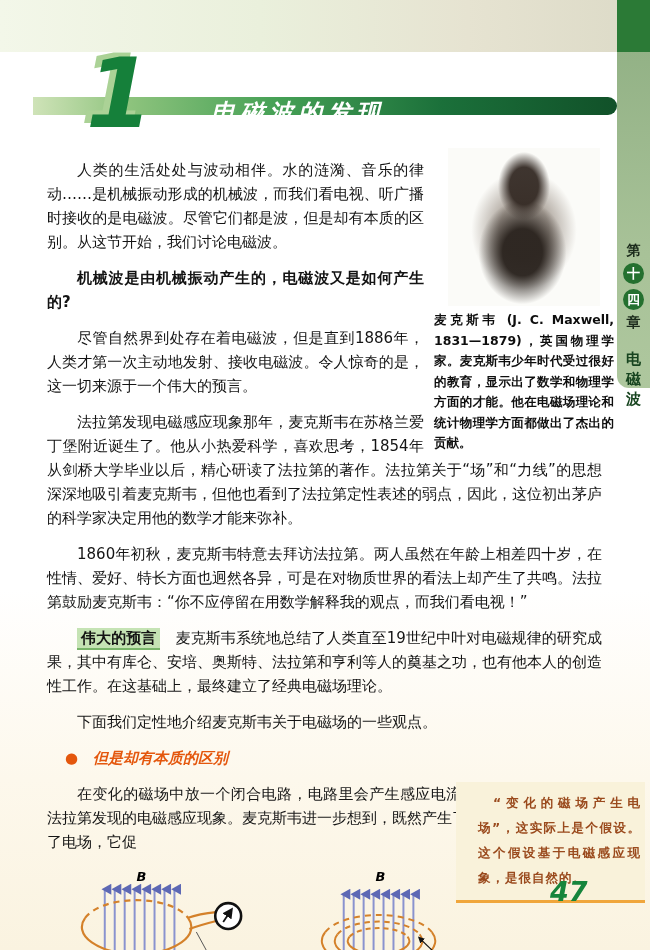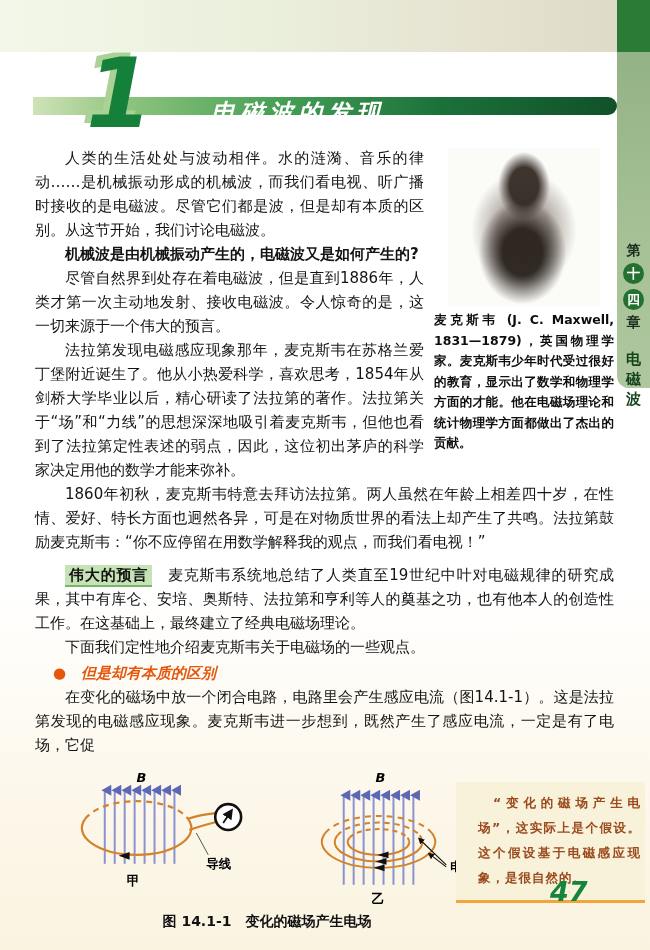--- a/index.html
+++ b/index.html
@@ -30,21 +30,21 @@
   .title-bar{position:absolute;left:33px;top:97px;width:584px;height:18px;
              border-radius:0 17px 17px 0;z-index:2;
              background:linear-gradient(90deg,#cfe3b8 0%,#8fc47e 16%,#45a055 42%,#1b703a 70%,#115129 100%);}
   .title-bar .title{display:block;padding-left:178px;line-height:32px;color:#ffffff;
                     font-size:24px;font-weight:bold;font-style:italic;letter-spacing:5px;
                     font-family:"DejaVu Serif","Liberation Serif",serif;}
 
   
   .content{position:absolute;left:35px;top:146px;width:579px;font-size:15px;line-height:24px;
            color:#141414;text-align:justify;}
-  .content p{margin:0;text-indent:2em;}
+  .content p{margin:12px;text-indent:2em;}
   .content p.q{font-weight:bold;}
   .figure-photo{float:right;width:180px;margin:2px 0 4px 10px;}
   .portrait{width:152px;height:158px;margin:0 auto;background:#fbfbf8;
             background-image:
               radial-gradient(ellipse 26px 34px at 50% 24%, rgba(52,42,36,0.95) 55%, rgba(52,42,36,0) 100%),
               radial-gradient(ellipse 44px 52px at 49% 66%, rgba(40,33,28,0.95) 45%, rgba(40,33,28,0) 100%),
               radial-gradient(ellipse 62px 70px at 50% 52%, rgba(110,95,82,0.55) 40%, rgba(110,95,82,0) 85%);}
   .photo-caption{font-size:12.5px;line-height:20.5px;color:#0e0e0e;font-weight:600;
                  text-align:justify;margin-top:4px;}
 

